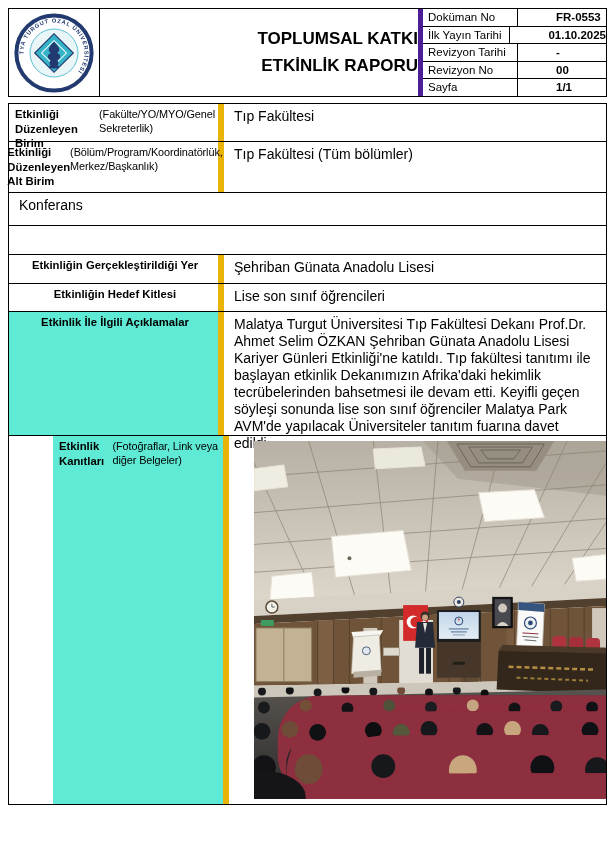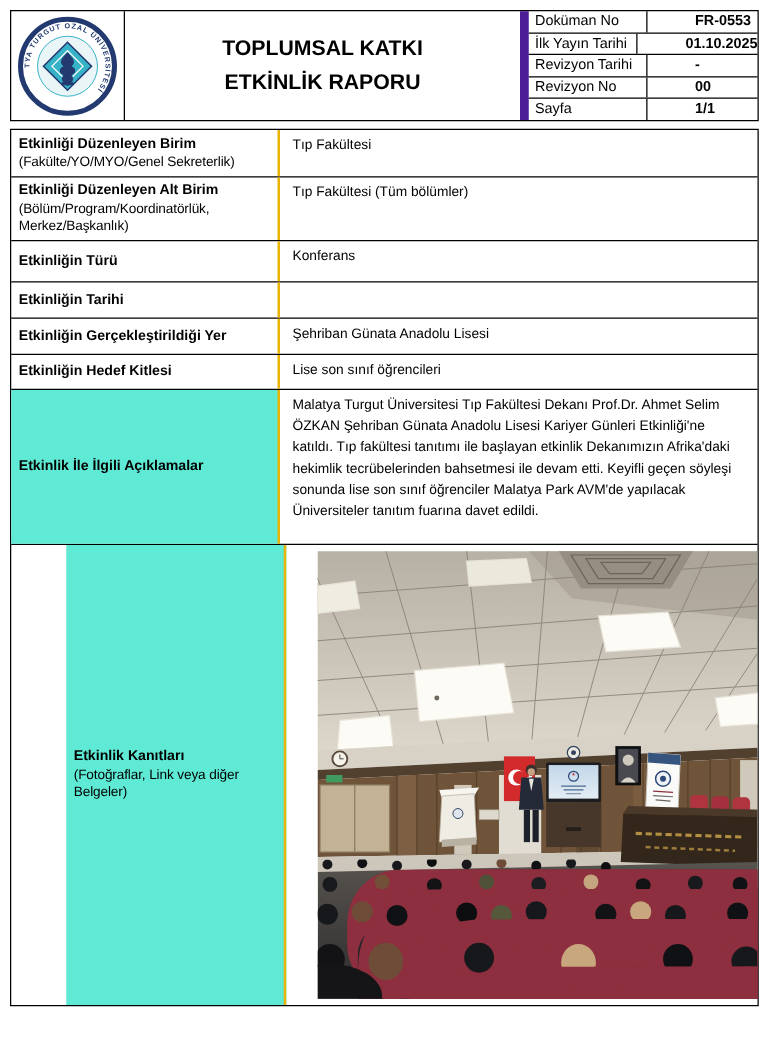--- a/index.html
+++ b/index.html
@@ -3,40 +3,40 @@
 <meta charset="utf-8">
 <style>
   html,body{margin:0;padding:0;background:#fff;}
   .page{position:relative;width:616px;height:841px;background:#fff;
         font-family:"Liberation Sans",sans-serif;color:#000;overflow:hidden;}
   
   .header{position:absolute;left:8px;top:8px;width:599px;height:89px;
           border:1px solid #000;display:flex;box-sizing:border-box;}
   .logo-cell{width:91px;border-right:1px solid #000;display:flex;
              align-items:center;justify-content:center;box-sizing:border-box;}
-  .title-cell{flex:1;border-right:7px solid #4c1d95;display:flex;flex-direction:column;
-              align-items:center;justify-content:center;font-weight:bold;
+  .title-cell{flex:1;border-right:5px solid #4c1d95;display:flex;flex-direction:column;
+              align-items:flex-end;justify-content:center;font-weight:bold;
               font-size:17px;line-height:1.55;box-sizing:border-box;}
   .doc-info{width:183px;display:flex;flex-direction:column;box-sizing:border-box;}
   .di-row{flex:1;display:flex;border-bottom:1px solid #000;box-sizing:border-box;gap:32px;}
   .di-row:last-child{border-bottom:none;}
   .di-label{width:95px;border-right:1px solid #000;font-size:11.5px;
             padding:2px 0 0 5px;box-sizing:border-box;}
   .di-value{flex:1;font-weight:bold;font-size:11.5px;padding:2px 0 0 6px;box-sizing:border-box;}
   
   .main{position:absolute;left:8px;top:103px;width:599px;border:1px solid #000;box-sizing:border-box;}
   .row{display:flex;border-bottom:1px solid #000;box-sizing:border-box;}
   .row:last-child{border-bottom:none;padding-left:44px;}
-  .cell-label{width:215px;border-right:2px solid #eab308;padding:3px 3px 3px 6px;
-              display:flex;flex-direction:column;justify-content:center;
+  .cell-label{width:215px;border-right:6px solid #eab308;padding:3px 3px 3px 6px;
+              display:flex;flex-direction:row;justify-content:center;
               font-size:11.3px;line-height:1.3;box-sizing:border-box;}
   .cell-label .lbl{font-weight:bold;}
   .cell-label .sub{font-weight:normal;font-size:10.9px;letter-spacing:-0.1px;}
   .cell-label .sub:empty{display:none;}
-  .cell-value{flex:1;padding:4px 10px 2px 10px;font-size:11px;line-height:17px;box-sizing:border-box;}
+  .cell-value{flex:1;padding:4px 10px 2px 10px;font-size:14px;line-height:17px;box-sizing:border-box;}
   .shaded{background:#5eead4;}
   .r1{height:38px}.r2{height:51px}.r3{height:33px}.r4{height:30px}.r5{height:29px}
   .r6{height:29px}.r7{height:28px}.r8{height:124px}.r9{height:368px}
   .photo-cell{padding:3px 0 0 25px;}
 </style>
 </head>
 <body>
 
 <div class="page">
 
@@ -96,31 +96,23 @@
     <div class="row r2">
       <div class="cell-label">
         <span class="lbl">Etkinliği Düzenleyen Alt Birim</span>
         <span class="sub">(Bölüm/Program/Koordinatörlük, Merkez/Başkanlık)</span>
       </div>
       <div class="cell-value" style="display:flex;align-items:flex-start;">
           <span>Tıp Fakültesi (Tüm bölümler)</span>
         </div>
     </div>
     <div class="row r3">
-      <div class="cell-label">
-        <span class="lbl">Etkinliğin Türü</span>
-
-      </div>
       <div class="cell-value">Konferans</div>
     </div>
     <div class="row r5">
-      <div class="cell-label">
-        <span class="lbl">Etkinliğin Tarihi</span>
-
-      </div>
     </div>
     <div class="row r6">
       <div class="cell-label">
         <span class="lbl">Etkinliğin Gerçekleştirildiği Yer</span>
 
       </div>
       <div class="cell-value">Şehriban Günata Anadolu Lisesi</div>
     </div>
     <div class="row r7">
       <div class="cell-label">

